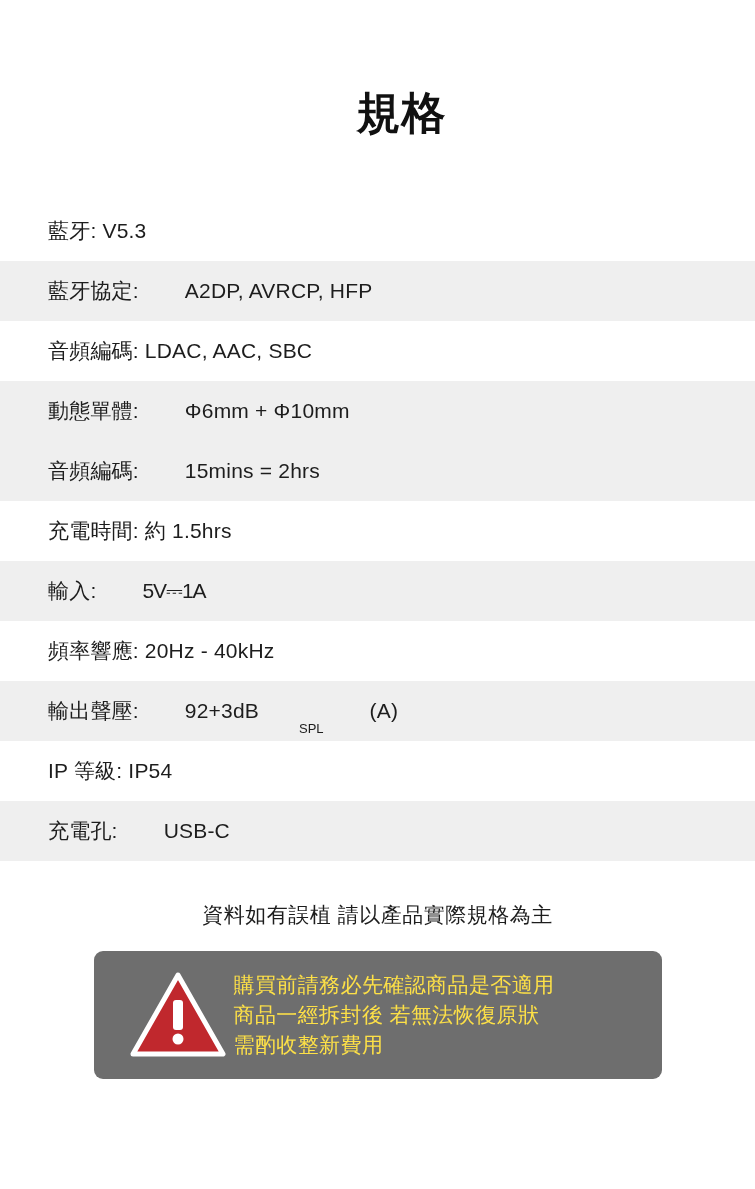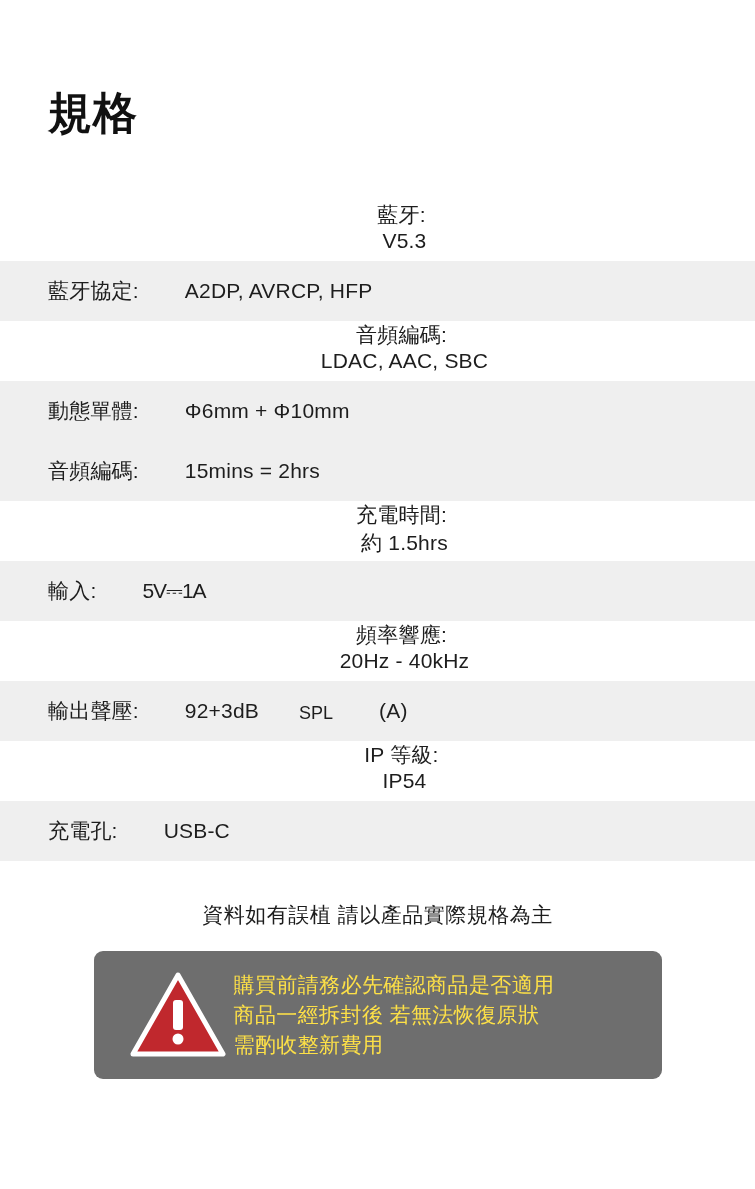--- a/index.html
+++ b/index.html
@@ -21,20 +21,21 @@
     box-sizing: border-box;
   }
   .title {
     font-size: 44px;
     font-weight: bold;
     letter-spacing: 1px;
     margin: 0;
     padding: 88px 0 0 48px;
     color: #111111;
     line-height: 1.15;
+    text-align: center;
   }
   .spec-table {
     margin-top: 62px;
     width: 755px;
   }
   .spec-row {
     box-sizing: border-box;
     width: 100%;
     height: 60px;
     display: flex;
@@ -43,34 +44,33 @@
     font-size: 21px;
     color: #1d1d1d;
     letter-spacing: 0.2px;
   }
   .spec-row.shaded {
     background: #efefef;
     gap: 40px;
   }
   .spec-row.plain {
     background: #ffffff;
-    flex-direction: column;
   }
   .spec-label {
     white-space: nowrap;
   }
   .spec-value {
     white-space: nowrap;
     margin-left: 6px;
   }
   .sub {
-    font-size: 18px;
+    font-size: 13px;
     vertical-align: baseline;
     position: relative;
-    top: 3px;
+    top: 18px;
     letter-spacing: 0;
   }
   .dc-sym {
     letter-spacing: -1px;
   }
   .note {
     width: 100%;
     text-align: center;
     font-size: 21px;
     color: #1d1d1d;

